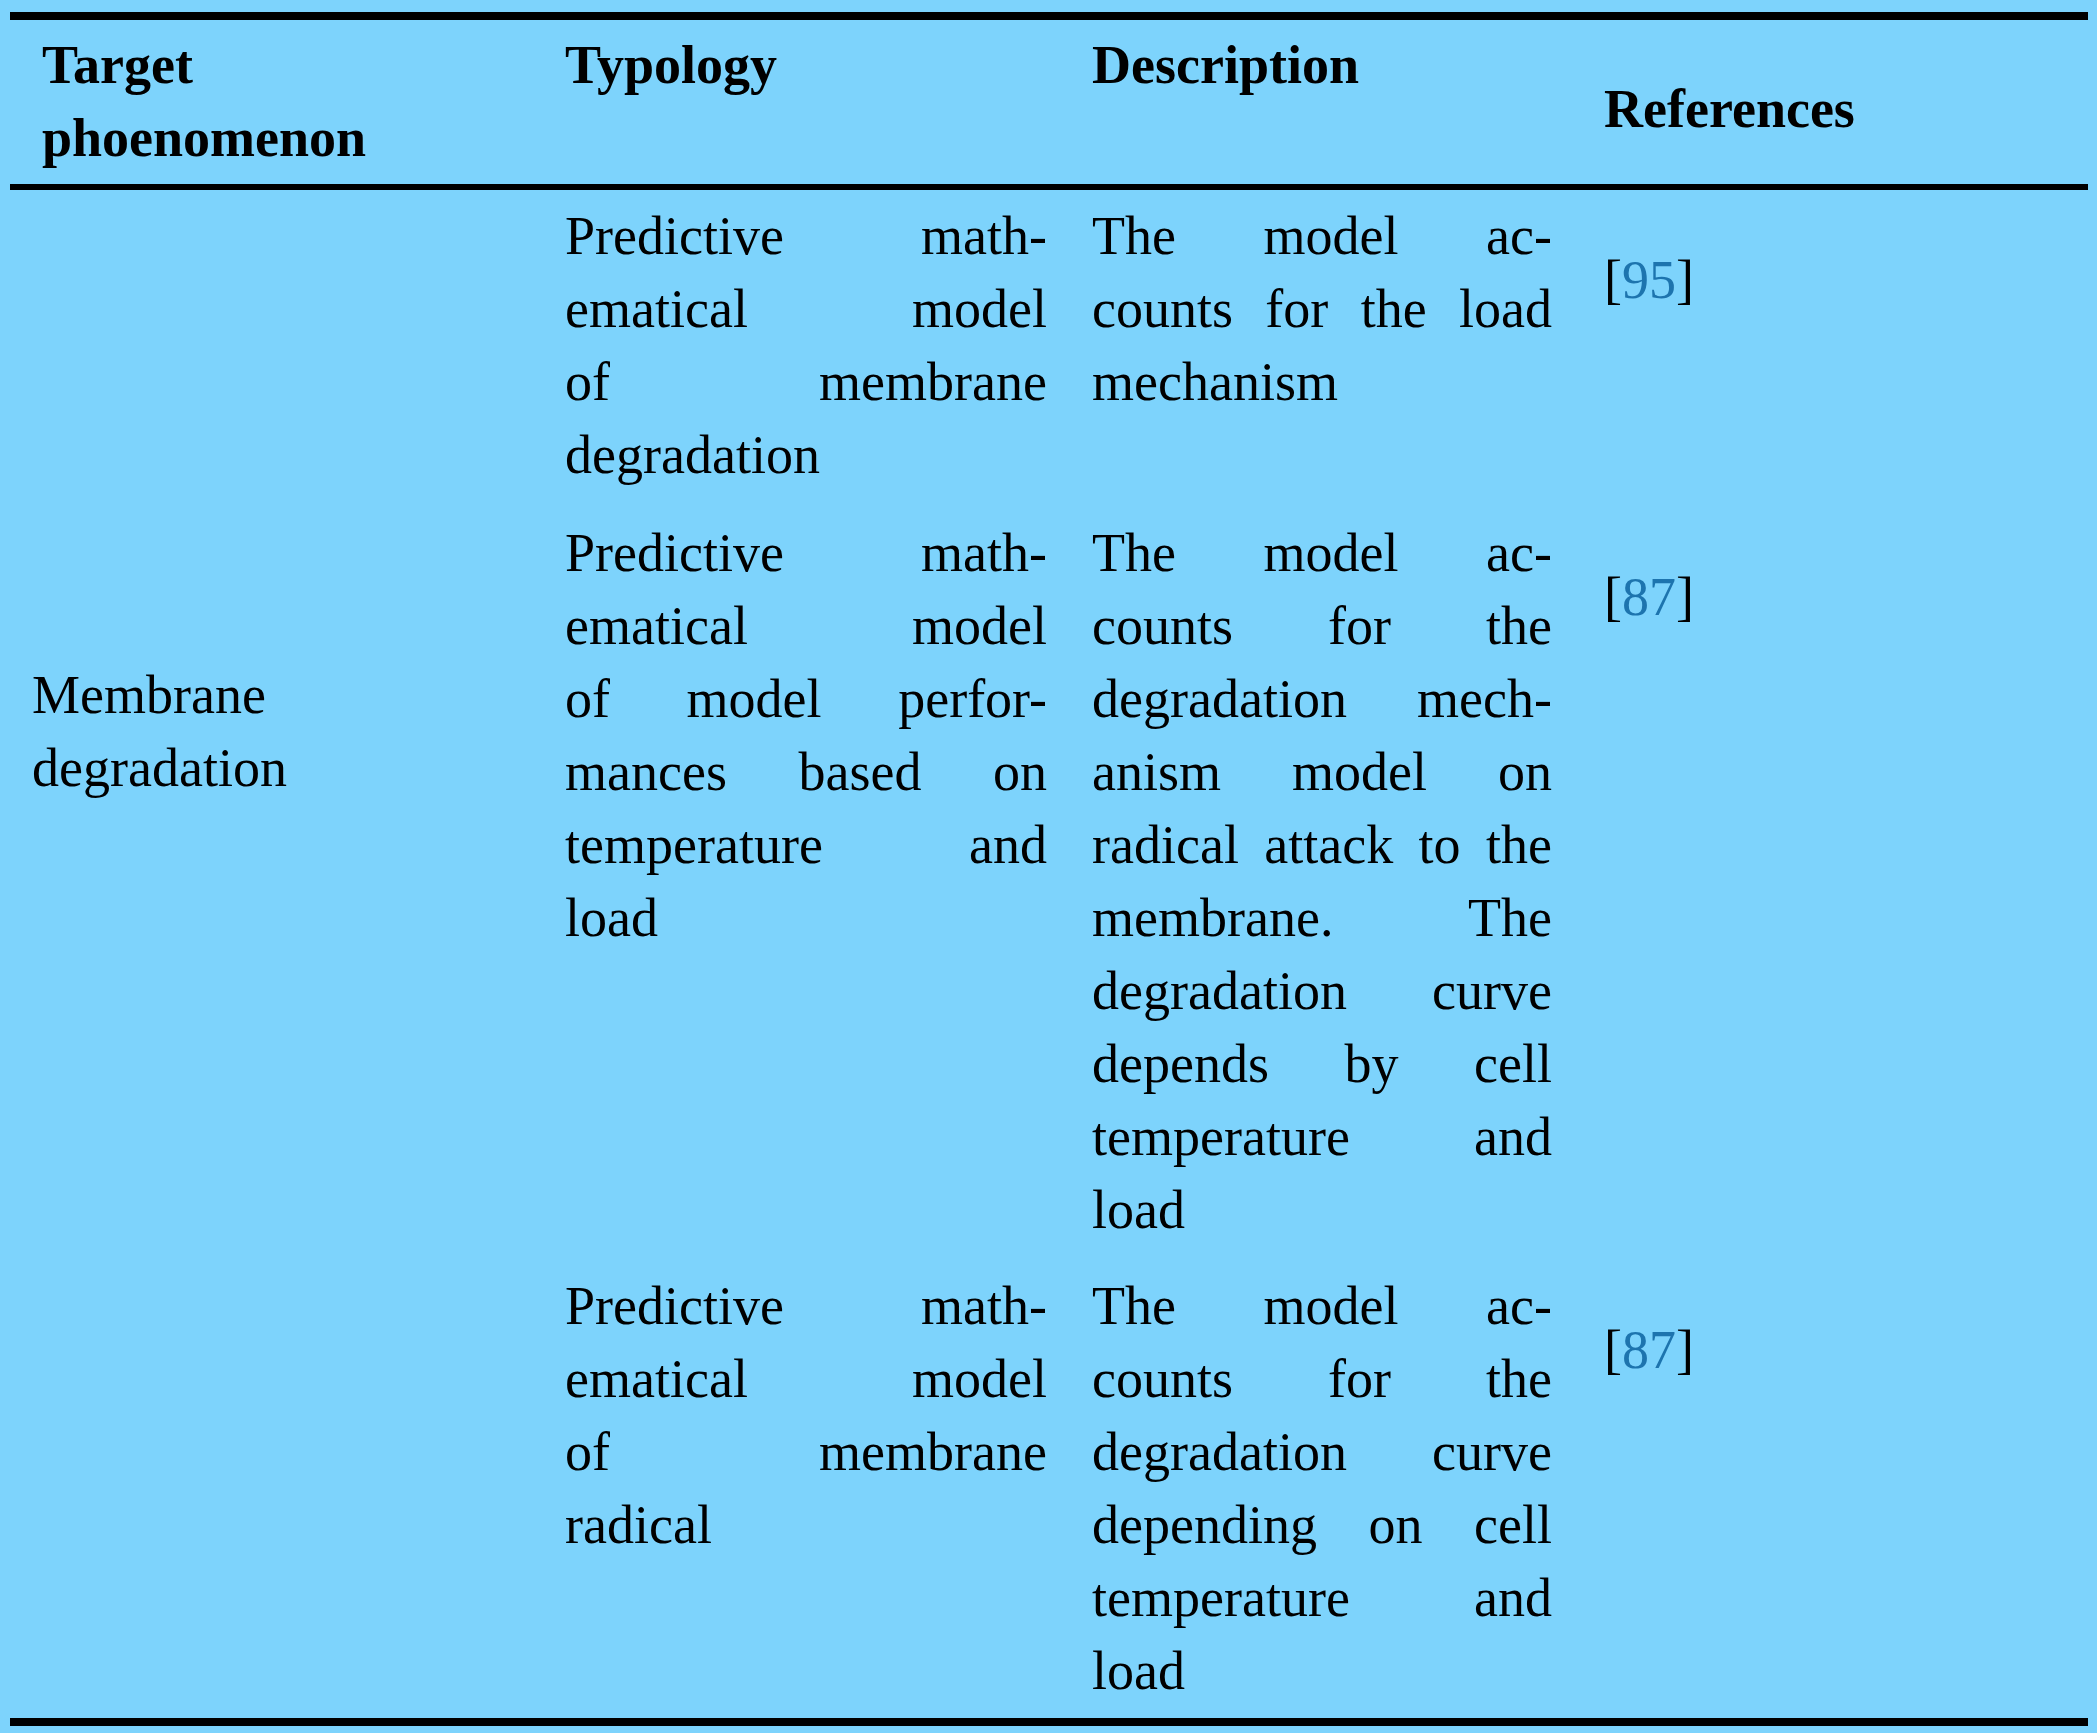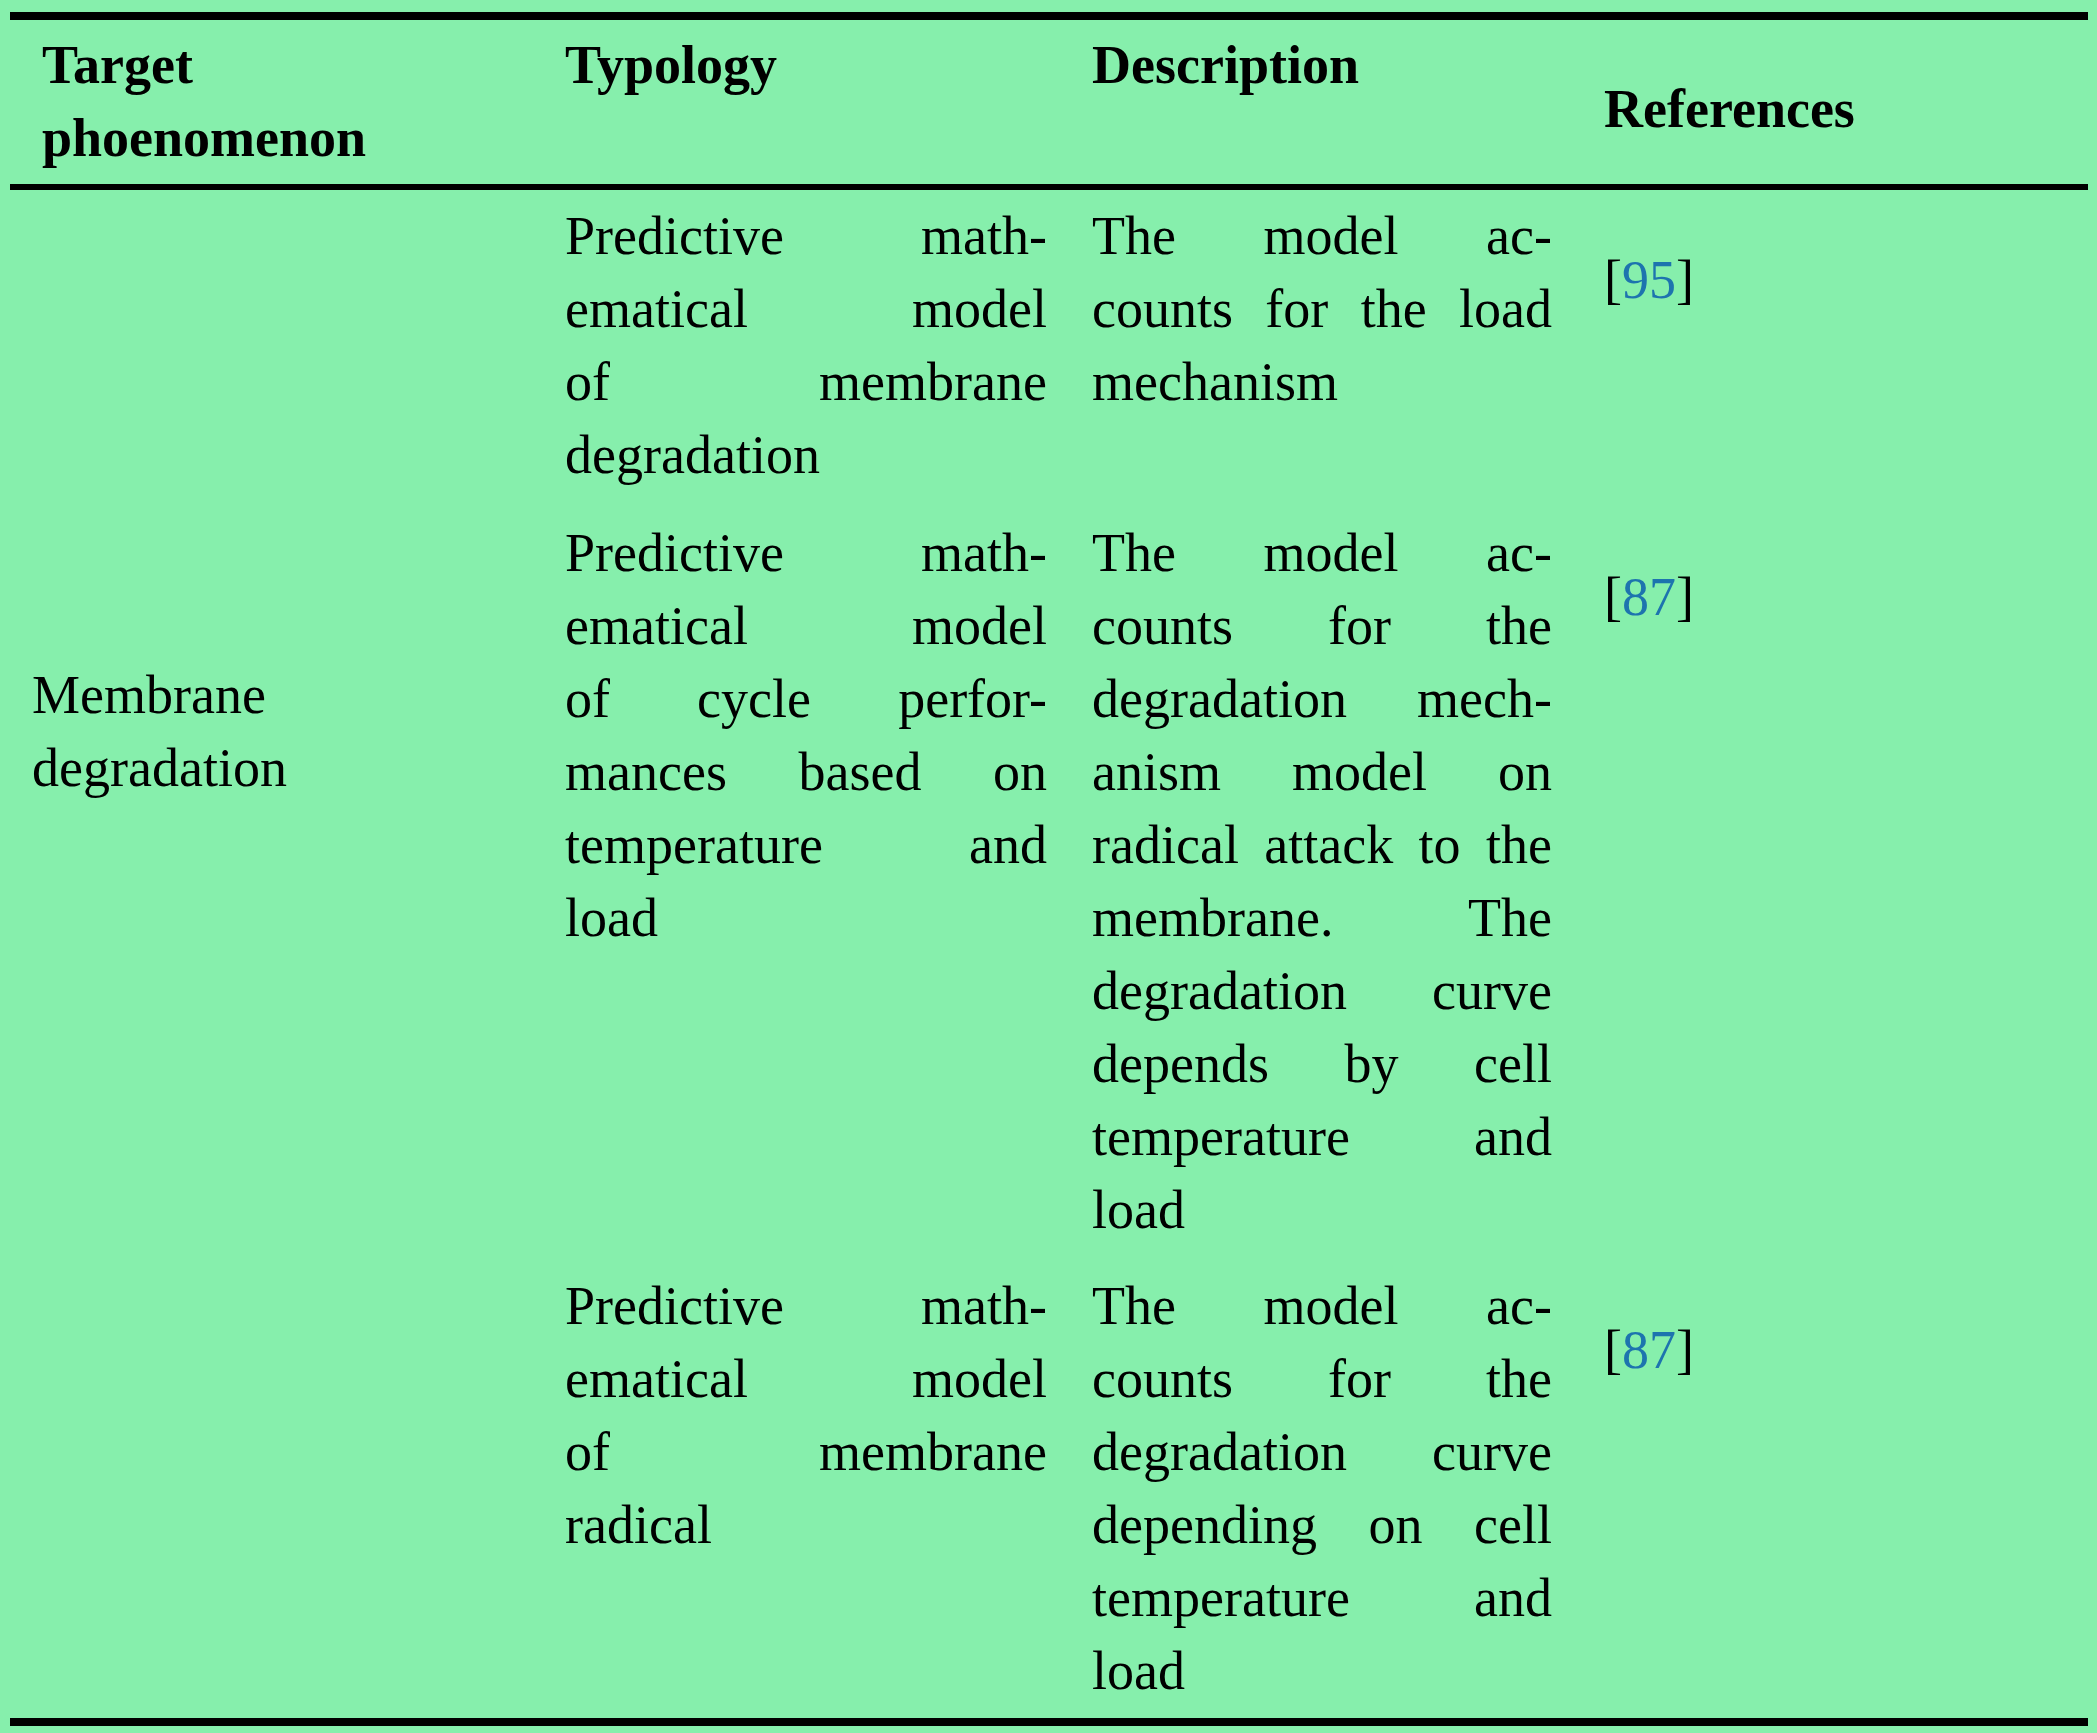--- a/index.html
+++ b/index.html
@@ -10,21 +10,21 @@
   body {
     width: 2097px;
     height: 1733px;
     position: relative;
     font-family: "Liberation Serif", "DejaVu Serif", serif;
     color: #000000;
   }
   .page {
     position: absolute;
     inset: 0;
-    background: #86efac;
+    background: #7dd3fc;
   }
   .rule {
     position: absolute;
     left: 9.6px;
     width: 2078px;
     background: #000000;
   }
   .rule.top    { top: 12.2px;   height: 7.7px; }
   .rule.mid    { top: 184px;  height: 6.4px; }
   .rule.bottom { top: 1718px; height: 7.7px; }
@@ -105,21 +105,21 @@
       <div class="jline last">mechanism</div>
     </div>
 
   <div class="cell col-refs row-1 ref-cell">
     <span>[</span><span class="ref-num" style="color: rgb(29, 116, 174);">95</span><span>]</span>
   </div>
 
   <div class="cell col-typology row-2">
       <div class="jline">Predictive math-</div>
       <div class="jline">ematical model</div>
-      <div class="jline">of cycle perfor-</div>
+      <div class="jline">of model perfor-</div>
       <div class="jline">mances based on</div>
       <div class="jline">temperature and</div>
       <div class="jline last">load</div>
     </div>
 
   <div class="cell col-desc row-2">
       <div class="jline">The model ac-</div>
       <div class="jline">counts for the</div>
       <div class="jline">degradation mech-</div>
       <div class="jline">anism model on</div>

